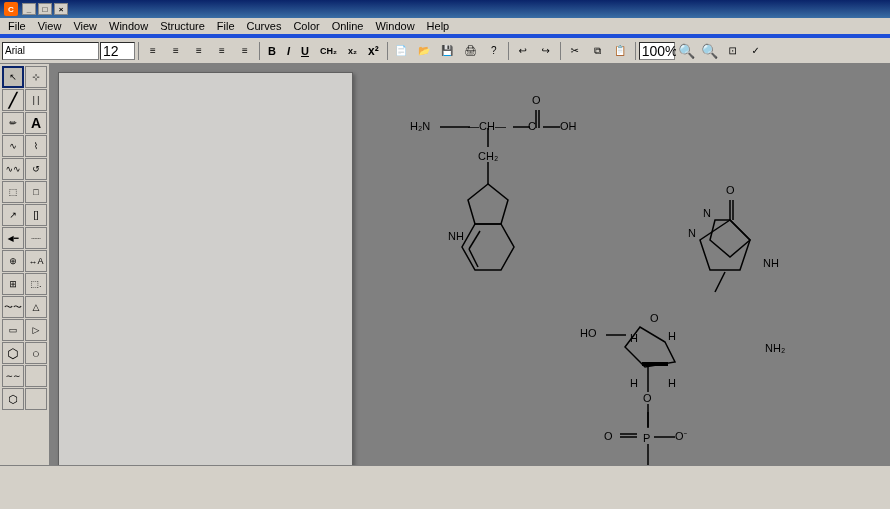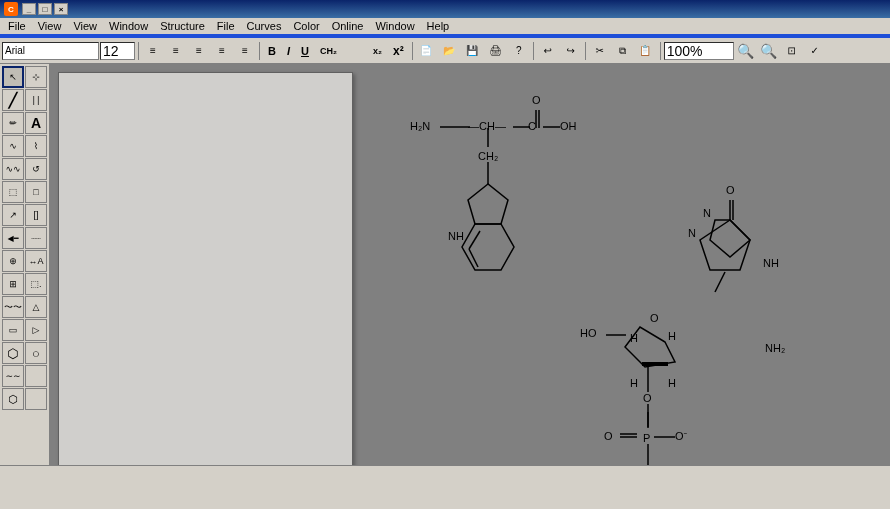--- a/index.html
+++ b/index.html
@@ -192,38 +192,38 @@
   <div class="tb-btn">≡</div>
   <div class="tb-btn">≡</div>
   <div class="tb-btn">≡</div>
   <div class="tb-btn">≡</div>
   <div class="tb-btn">≡</div>
   <div class="tb-separator"></div>
   <div class="tb-text-btn bold">B</div>
   <div class="tb-text-btn italic">I</div>
   <div class="tb-text-btn underline">U</div>
   <div class="tb-text-btn" style="font-size:9px;">CH₂</div>
-  <div class="tb-text-btn" style="font-size:9px;margin-left:25px;">x₂</div>
+  <div class="tb-text-btn" style="font-size:9px;">x₂</div>
   <div class="tb-text-btn" style="font-size:12px;">x²</div>
   <div class="tb-separator"></div>
 
   <div class="tb-btn">📄</div>
   <div class="tb-btn">📂</div>
   <div class="tb-btn">💾</div>
   <div class="tb-btn">🖨</div>
   <div class="tb-btn">?</div>
   <div class="tb-separator"></div>
   <div class="tb-btn">↩</div>
   <div class="tb-btn">↪</div>
   <div class="tb-separator"></div>
   <div class="tb-btn">✂</div>
   <div class="tb-btn">⧉</div>
   <div class="tb-btn">📋</div>
   <div class="tb-separator"></div>
-  <div class="tb-combo" style="width:70px;">100%</div>
+  <div class="tb-combo" style="width:36px;">100%</div>
   <div class="tb-btn" style="font-size:14px;">🔍</div>
   <div class="tb-btn" style="font-size:14px;">🔍</div>
   <div class="tb-btn">⊡</div>
   <div class="tb-btn">✓</div>
 </div>
 
 <div class="main-area">
 
   <div class="tool-panel">
     <div class="tool-row">

